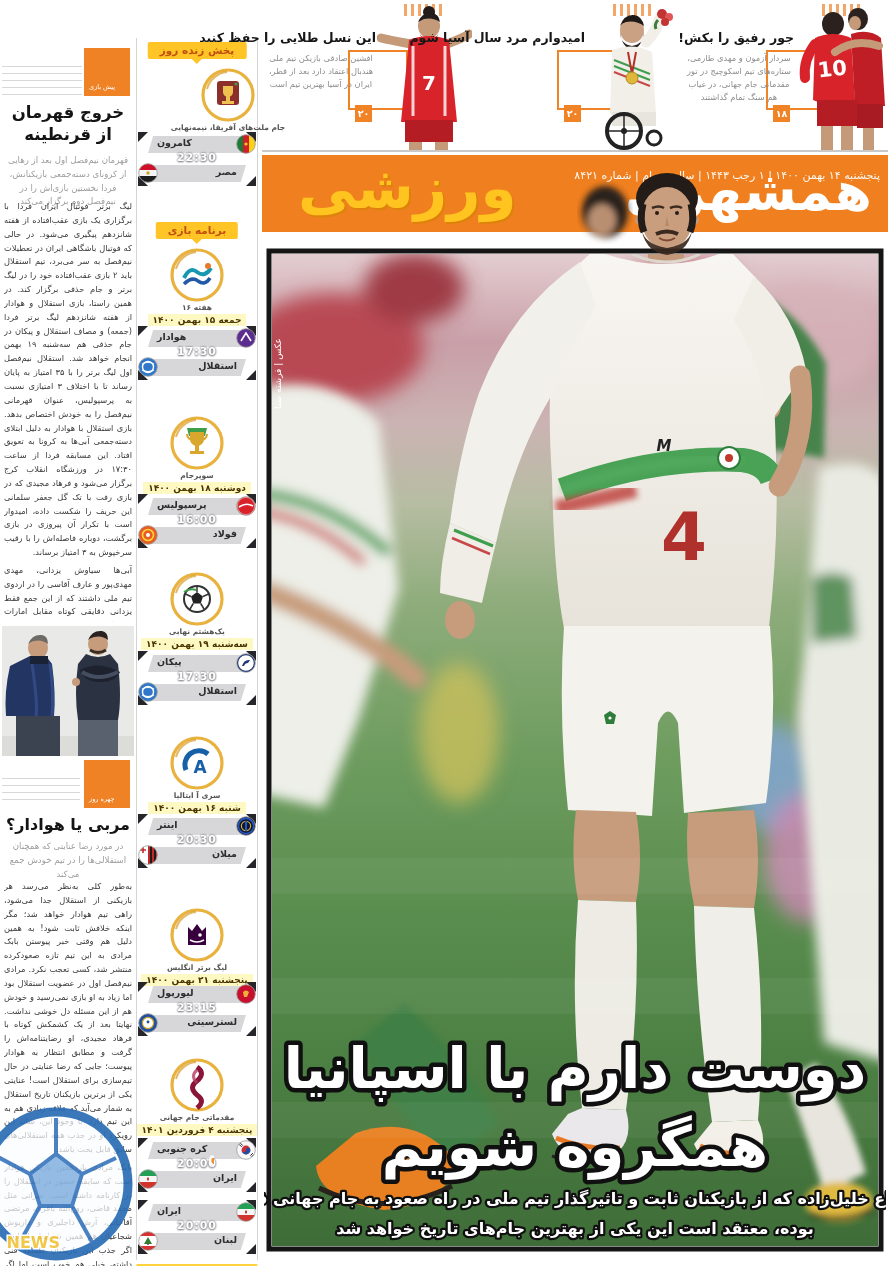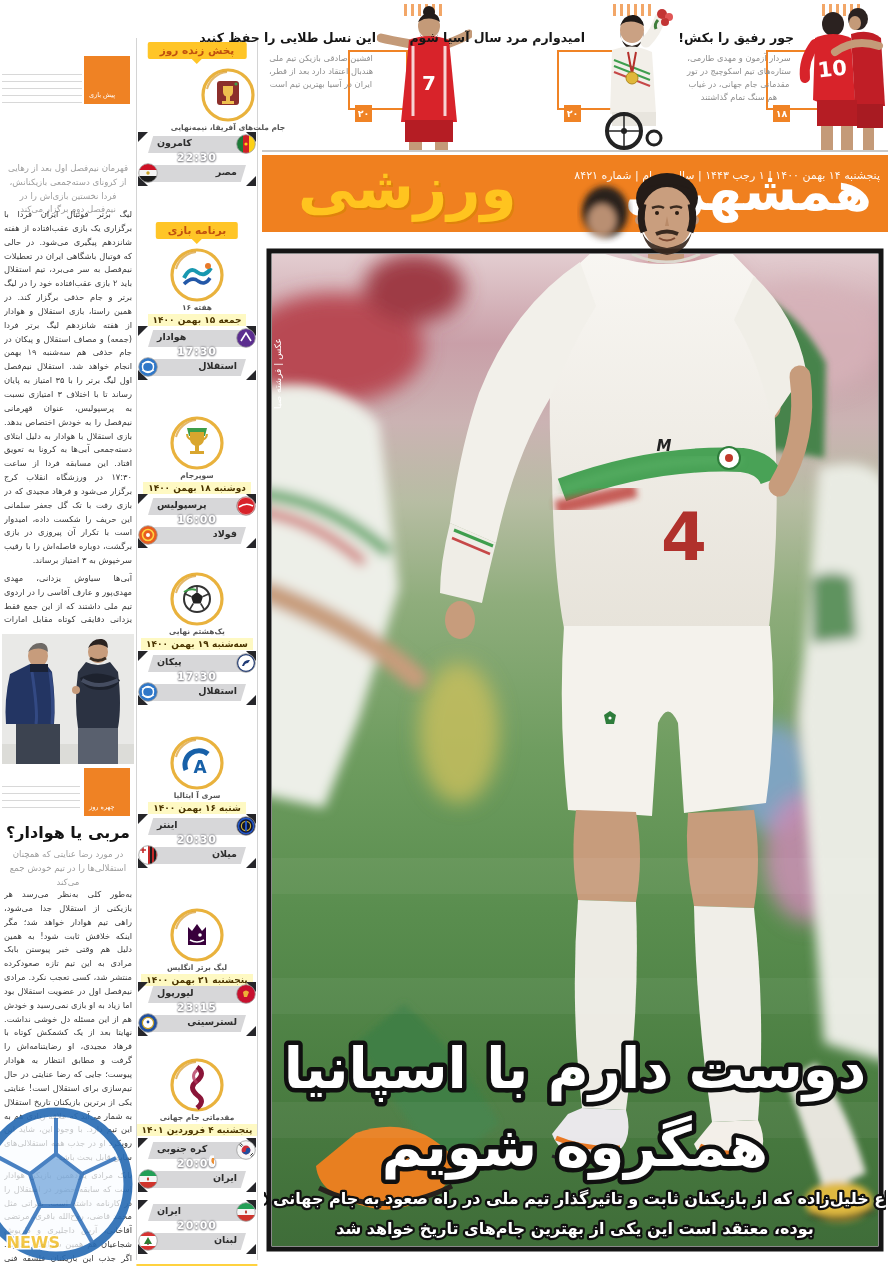--- a/index.html
+++ b/index.html
@@ -49,21 +49,21 @@
   .mlogo.h{right:-3px;top:-2px}
   .mlogo.a{left:-3px;top:27px}
   .mtime{position:absolute;left:0;right:0;top:15px;text-align:center;font-size:11px;font-weight:bold;color:#fff;z-index:4;
       text-shadow:0 0 2px #85858a,0 0 2px #85858a,0 1px 2px #85858a;letter-spacing:1px}
   .cm{position:absolute;width:0;height:0;border:5px solid transparent;z-index:1}
   .cm.tl{left:-3px;top:-4px;border-top-color:#26262a;border-left-color:#26262a}
   .cm.tr{right:-3px;top:-4px;border-top-color:#26262a;border-right-color:#26262a}
   .cm.bl{left:-3px;bottom:-2px;border-bottom-color:#26262a;border-left-color:#26262a}
   .cm.br{right:-3px;bottom:-2px;border-bottom-color:#26262a;border-right-color:#26262a}
   
-  #leftcol{position:absolute;left:2px;top:16px;width:132px;height:1100px}
+  #leftcol{position:absolute;left:2px;top:8px;width:132px;height:1100px}
   .lines{position:absolute;background:repeating-linear-gradient(180deg,transparent 0 6px,#d8d8d8 6px 7px)}
   .kicker-tab{position:absolute;background:#ef8224}
   .tab-label{position:absolute;left:5px;bottom:5px;color:#fff;font-size:6.5px;white-space:nowrap}
   .art-title{position:absolute;left:0;width:132px;text-align:center;font-weight:bold;color:#141414;line-height:1.35}
   .art-lead{position:absolute;left:4px;width:124px;text-align:center;font-size:8.6px;color:#9c9c9c;line-height:1.6}
   .art-body{position:absolute;left:2px;width:128px;overflow:hidden;font-size:8.3px;color:#3a3a3a;text-align:justify;line-height:1.67}
   .art-body p{margin:0 0 4px}
   #watermark{position:absolute;left:-36px;top:1096px;width:250px;height:172px;z-index:40;opacity:.92}
 </style>
 </head>
@@ -717,20 +717,21 @@
           </svg></span>
         <div class="mtime">20:00</div>
       </div>
     </div>
 
   <div id="leftcol">
     <div class="lines" style="left:0;top:52px;width:80px;height:36px"></div>
     <div class="kicker-tab" style="left:82px;top:40px;width:46px;height:48px">
       <span class="tab-label">پیش بازی</span>
     </div>
+    <div class="art-title" style="top:94px;font-size:16.5px">خروج قهرمان از قرنطینه</div>
     <div class="art-lead" style="top:146px">قهرمان نیم‌فصل اول بعد از رهایی از کرونای دسته‌جمعی بازیکنانش، فردا نخستین بازی‌اش را در نیم‌فصل دوم برگزار می‌کند</div>
     <div class="art-body" id="a1-body" style="top:192px;height:422px">
         <p>لیگ برتر فوتبال ایران فردا با برگزاری یک بازی عقب‌افتاده از هفته شانزدهم پیگیری می‌شود. در حالی که فوتبال باشگاهی ایران در تعطیلات نیم‌فصل به سر می‌برد، تیم استقلال باید ۲ بازی عقب‌افتاده خود را در لیگ برتر و جام حذفی برگزار کند. در همین راستا، بازی استقلال و هوادار از هفته شانزدهم لیگ برتر فردا (جمعه) و مصاف استقلال و پیکان در جام حذفی هم سه‌شنبه ۱۹ بهمن انجام خواهد شد. استقلال نیم‌فصل اول لیگ برتر را با ۳۵ امتیاز به پایان رساند تا با اختلاف ۳ امتیازی نسبت به پرسپولیس، عنوان قهرمانی نیم‌فصل را به خودش اختصاص بدهد. بازی استقلال با هوادار به دلیل ابتلای دسته‌جمعی آبی‌ها به کرونا به تعویق افتاد. این مسابقه فردا از ساعت ۱۷:۳۰ در ورزشگاه انقلاب کرج برگزار می‌شود و فرهاد مجیدی که در بازی رفت با تک گل جعفر سلمانی این حریف را شکست داده، امیدوار است با تکرار آن پیروزی در بازی برگشت، دوباره فاصله‌اش را با رقیب سرخپوش به ۳ امتیاز برساند.</p>
         <p>آبی‌ها سیاوش یزدانی، مهدی مهدی‌پور و عارف آقاسی را در اردوی تیم ملی داشتند که از این جمع فقط یزدانی دقایقی کوتاه مقابل امارات بازی کرد. این نفرات به همراه سایر آبی‌پوشان که نیمی از آنها تازه از شر بیماری کرونا رها شده‌اند، آماده هستند تا در آغاز دوباره لیگ برتر شروع خوبی را برای تیم صدرنشین رقم بزنند. حریف استقلال یعنی هوادار، ۲ بازی آخرش را در لیگ باخته و از ۴ بازی اخیرش فقط ۳ امتیاز گرفته است. تیم رضا عنایتی در مقطعی از فصل به یک تیم موفق در بخش دفاعی تبدیل شده بود و در ۴ بازی متوالی موفق به کلین‌شیت شد اما بعدا به همان روند سابق برگشت و در ۲ بازی اخیر ۳ گل از گل‌گهر و نفت آبادان خورده است. این تیم با ۷ گل زده، دومین خط حمله ضعیف لیگ را بعد از پدیده مشهد دارد اما در نیم‌فصل بابک مرادی را از استقلال به خدمت گرفته و امیدوار است با یکی دو خرید دیگر، ضعف گلزنی‌اش را برطرف کند.</p>
       </div>
 
     <svg id="coaches" width="132" height="130" viewBox="0 0 132 130" style="position:absolute;left:0;top:618px">
       <rect width="132" height="130" fill="#e9e9e7"></rect>
       <rect y="110" width="132" height="20" fill="#dcdcd8"></rect>
       <g>

